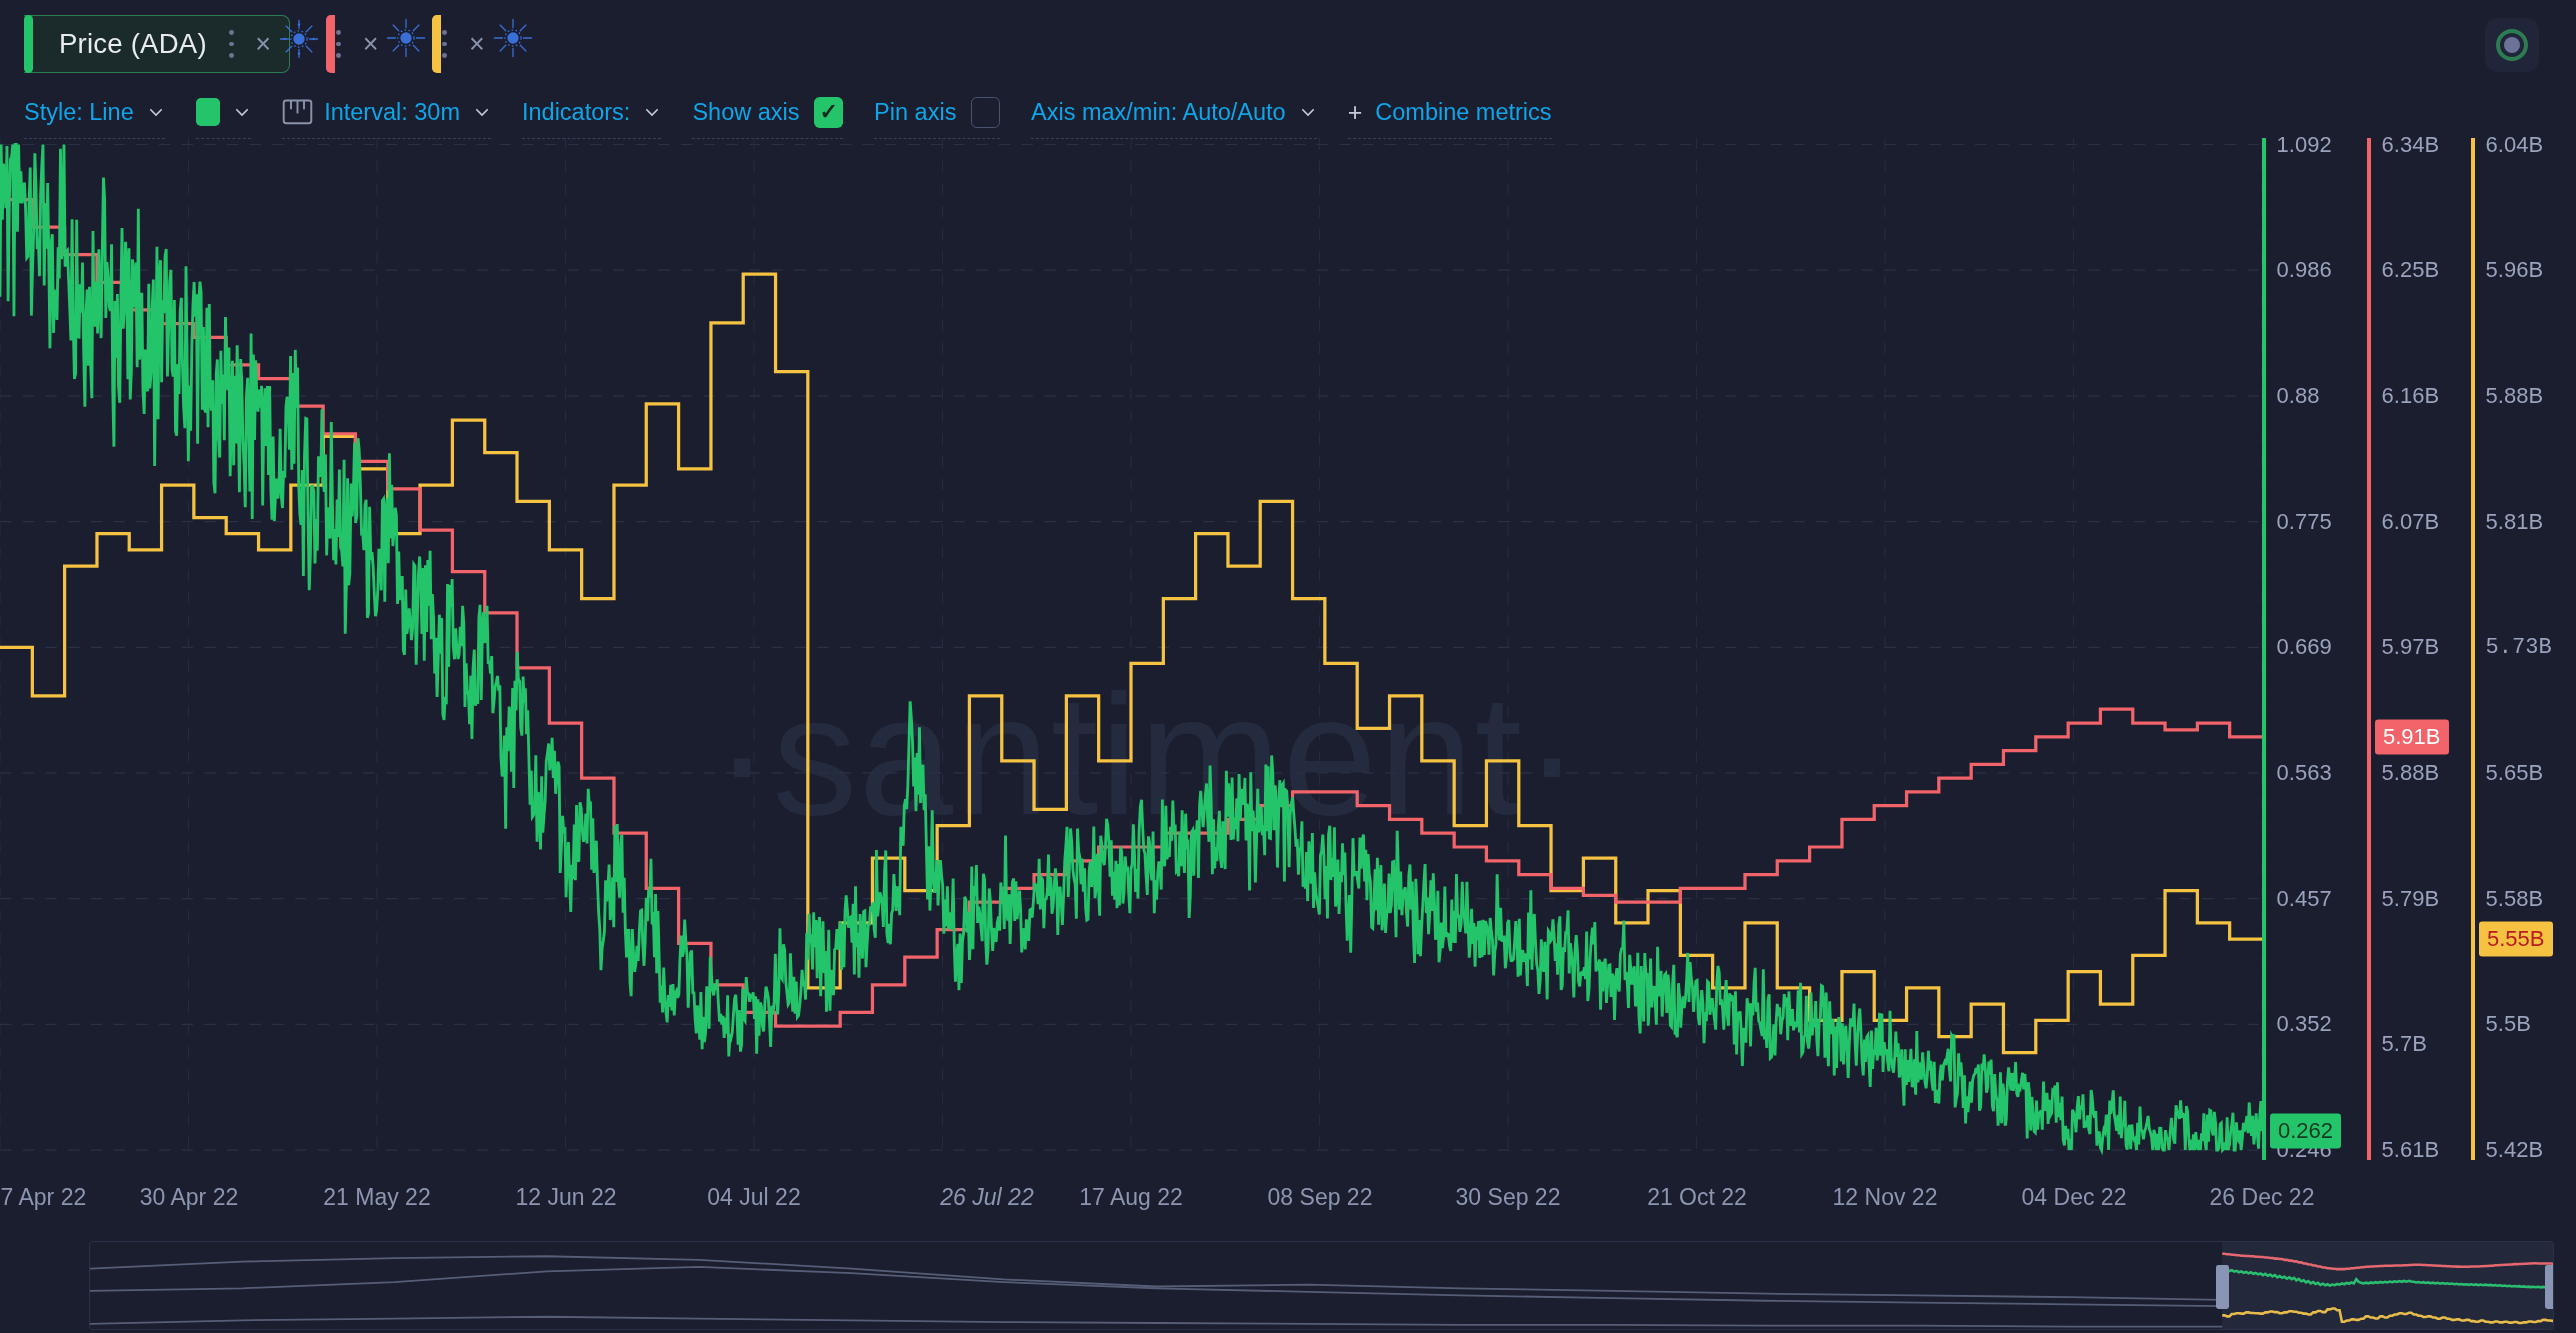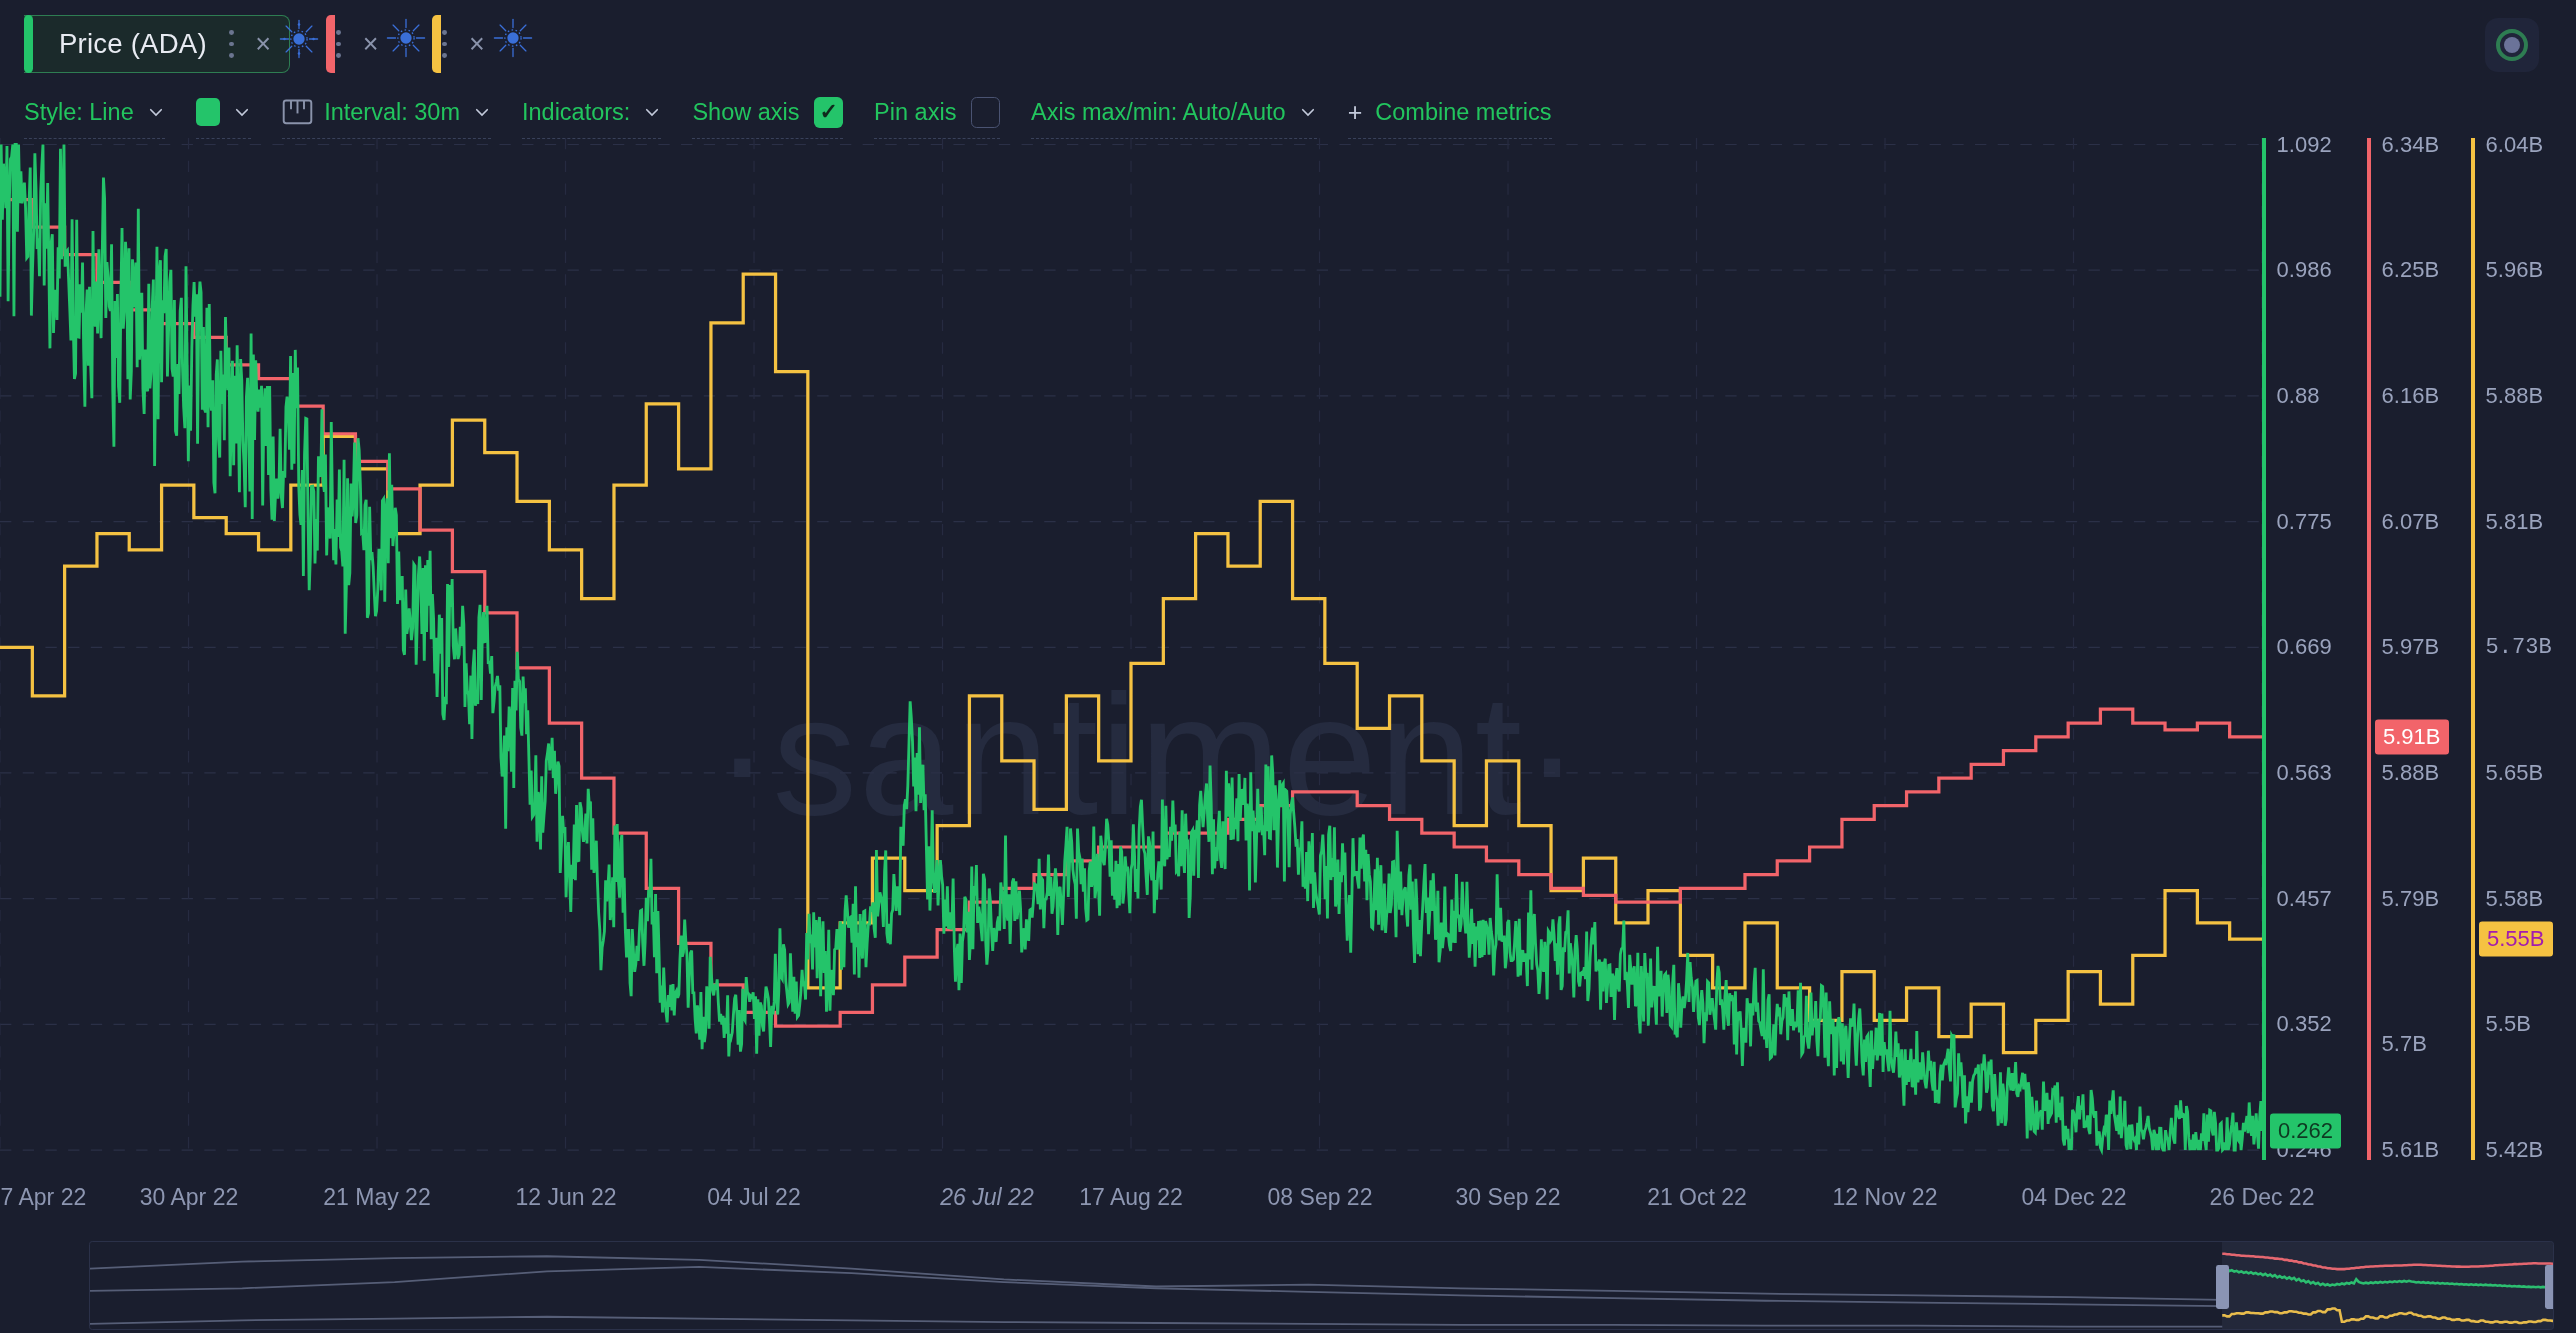--- a/index.html
+++ b/index.html
@@ -87,21 +87,21 @@
     margin-right: 31px;
     padding-bottom: 1.6px;
   }
   .ctl::after {
     content: "";
     position: absolute; left: 0; right: 0; bottom: -7.3px;
     height: 0;
     border-bottom: 1.6px dashed #39415a;
   }
   .ctl-label {
-    color: #22c55e; font-size: 23.5px; white-space: nowrap;
+    color: #0ea5e9; font-size: 23.5px; white-space: nowrap;
   }
   .chev {
     width: 18px; height: 18px; margin-left: 13px;
     flex: 0 0 auto;
   }
   .swatch {
     width: 24px; height: 27.6px; border-radius: 4.9px;
     background: #24c46a;
   }
   .ruler-icon { width: 31px; height: 27.6px; margin-right: 11.4px; flex:0 0 auto; }
@@ -420,21 +420,21 @@
           <div class="axis-line" style="background: rgb(245, 194, 66);"></div>
           <div class="axis-tick" style="top: 6.5px;">6.04B</div>
           <div class="axis-tick" style="top: 132px;">5.96B</div>
           <div class="axis-tick" style="top: 258px;">5.88B</div>
           <div class="axis-tick" style="top: 384px;">5.81B</div>
           <div class="axis-tick" style="top: 509px; font-family: Liberation Mono, monospace;">5.73B</div>
           <div class="axis-tick" style="top: 635px;">5.65B</div>
           <div class="axis-tick" style="top: 761px;">5.58B</div>
           <div class="axis-tick" style="top: 886px;">5.5B</div>
           <div class="axis-tick" style="top: 1012px;">5.42B</div>
-          <div class="axis-badge" style="top: 801px; background: rgb(245, 194, 66); color: #a21caf;">5.55B</div>
+          <div class="axis-badge" style="top: 801px; background: rgb(245, 194, 66); color: #b91c1c;">5.55B</div>
         </div>
     </div>
   </div>
 
   <div class="xaxis" id="xaxis">
       <div class="xlabel" style="left: 37px;">07 Apr 22</div>
       <div class="xlabel" style="left: 189px;">30 Apr 22</div>
       <div class="xlabel" style="left: 377px;">21 May 22</div>
       <div class="xlabel" style="left: 566px;">12 Jun 22</div>
       <div class="xlabel" style="left: 754px;">04 Jul 22</div>

